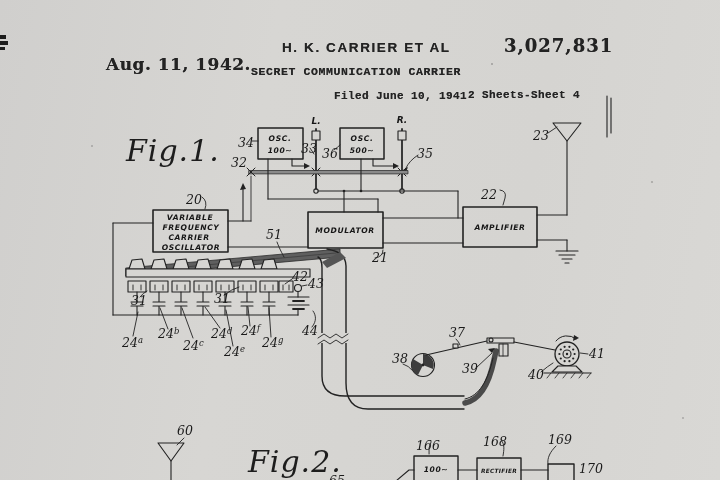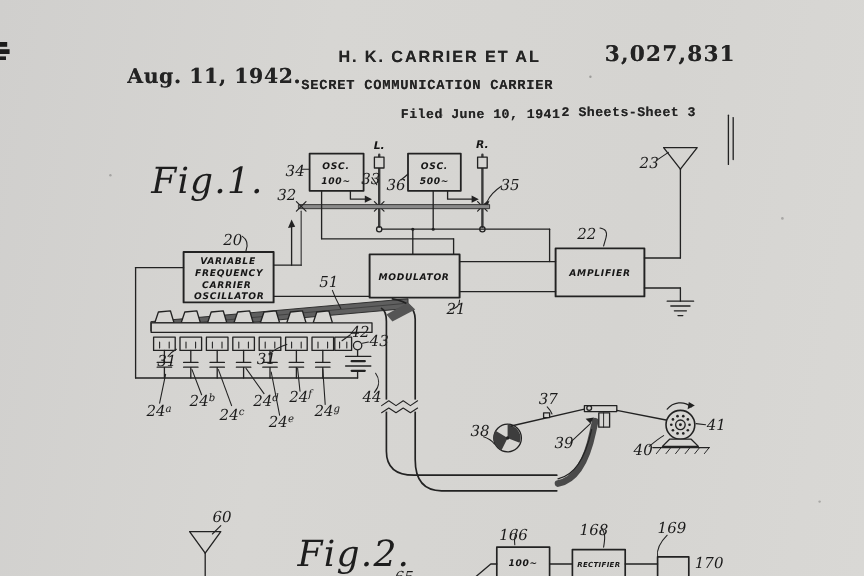--- a/index.html
+++ b/index.html
@@ -26,21 +26,21 @@
 </head>
 <body>
 
 <div class="page">
 
   <div class="hd h-date">Aug. 11, 1942.</div>
   <div class="hd h-inv">H. K. CARRIER ET AL</div>
   <div class="hd h-num">3,027,831</div>
   <div class="hd h-title">SECRET COMMUNICATION CARRIER</div>
   <div class="hd h-filed">Filed June 10, 1941</div>
-  <div class="hd h-sheets">2 Sheets-Sheet 3</div>
+  <div class="hd h-sheets">2 Sheets-Sheet 4</div>
 
   <svg width="720" height="480" viewBox="0 0 720 480">
     <g stroke="#222" stroke-width="1.1" fill="none" stroke-linecap="round" stroke-linejoin="round">
 
       <g stroke="none" fill="#1c1c1c">
         <rect x="0" y="35" width="6" height="4"></rect>
         <rect x="0" y="41" width="8" height="4"></rect>
         <rect x="0" y="47" width="5" height="3"></rect>
         <circle cx="492" cy="64" r="1" opacity=".3"></circle>
         <circle cx="652" cy="182" r="1.1" opacity=".25"></circle>

